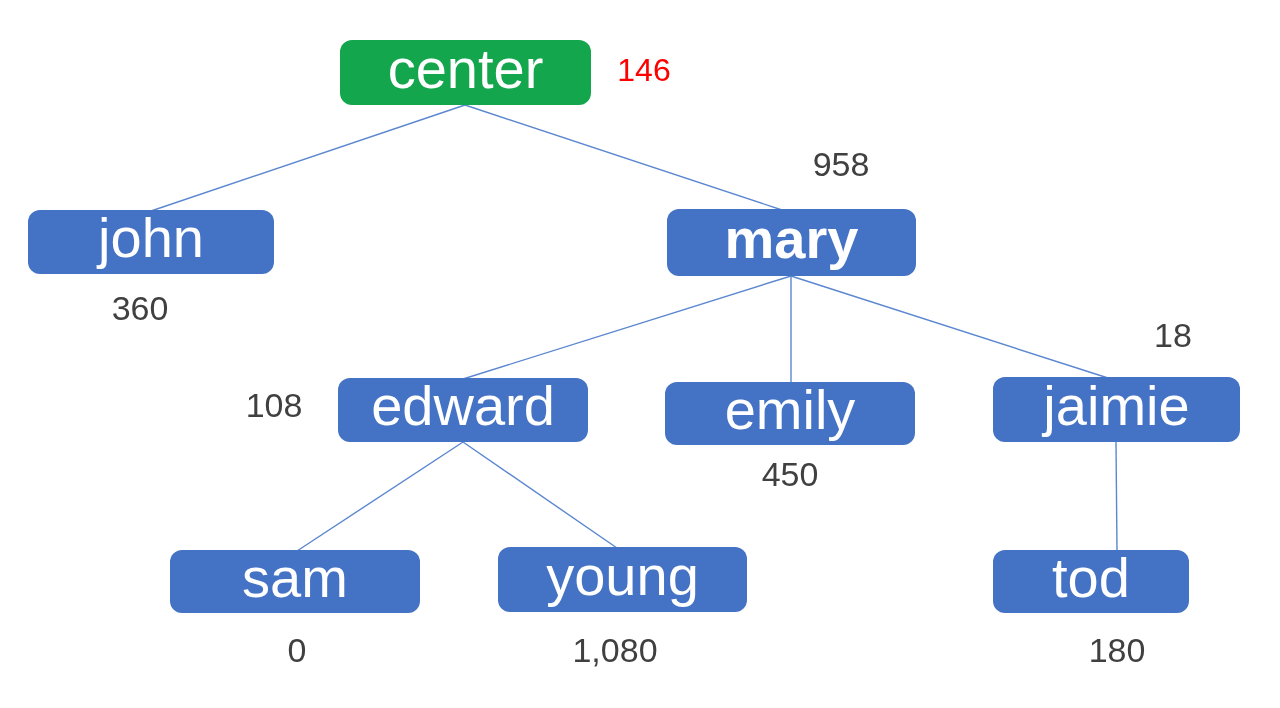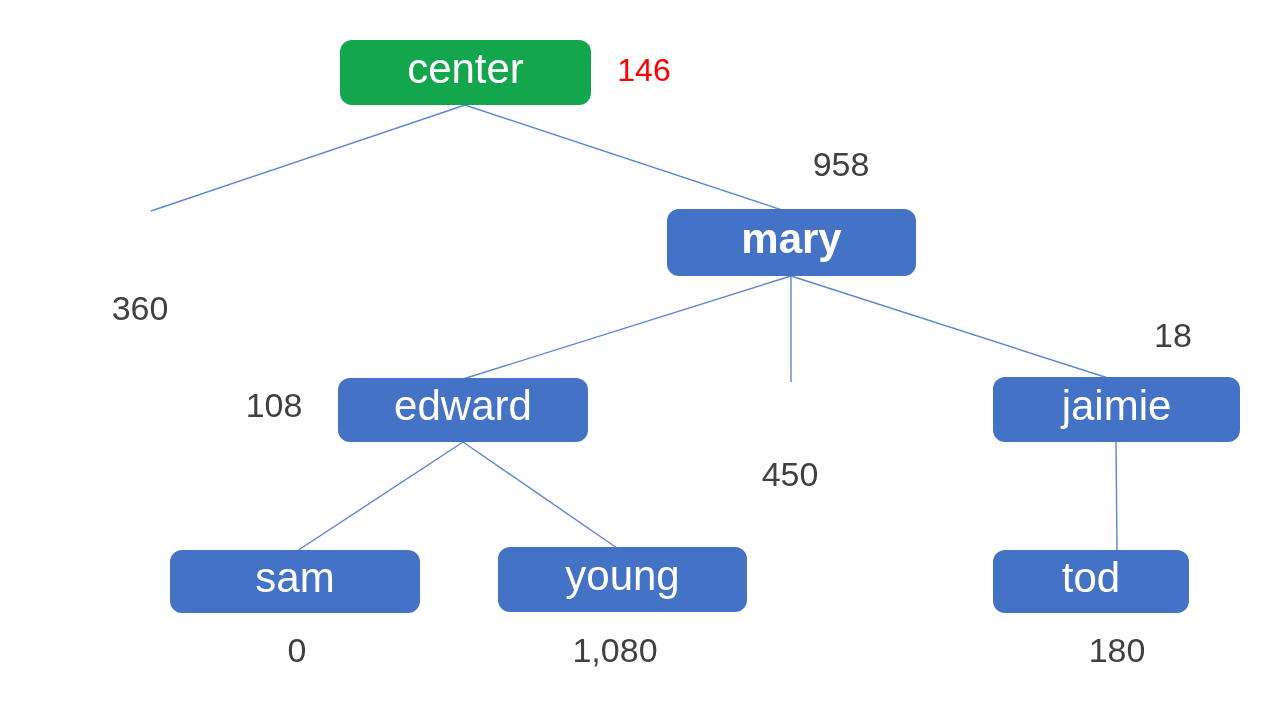--- a/index.html
+++ b/index.html
@@ -24,21 +24,21 @@
   }
   .edges line {
     stroke: #5b87d0;
     stroke-width: 1.4;
   }
   .node {
     position: absolute;
     background: #4472c4;
     border-radius: 12px;
     color: #ffffff;
-    font-size: 42px;
+    font-size: 56px;
     display: flex;
     align-items: center;
     justify-content: center;
     line-height: 1;
     padding-bottom: 8px;
     box-sizing: border-box;
     white-space: nowrap;
   }
   .node--root {
     background: #14a64d;
@@ -90,25 +90,31 @@
     <line x1="791" y1="276" x2="791" y2="382"></line>
     <line x1="791" y1="276" x2="1108" y2="378"></line>
     <line x1="463" y1="442" x2="297" y2="551"></line>
     <line x1="463" y1="442" x2="617" y2="548"></line>
     <line x1="1116" y1="442" x2="1117" y2="551"></line>
   </svg>
 
   <div class="node node--root" id="n-center">
     <span>center</span>
   </div>
+  <div class="node" id="n-john">
+    <span>john</span>
+  </div>
   <div class="node" id="n-mary">
     <span>mary</span>
   </div>
   <div class="node" id="n-edward">
     <span>edward</span>
+  </div>
+  <div class="node" id="n-emily">
+    <span>emily</span>
   </div>
   <div class="node" id="n-jaimie">
     <span>jaimie</span>
   </div>
   <div class="node" id="n-sam">
     <span>sam</span>
   </div>
   <div class="node" id="n-young">
     <span>young</span>
   </div>

